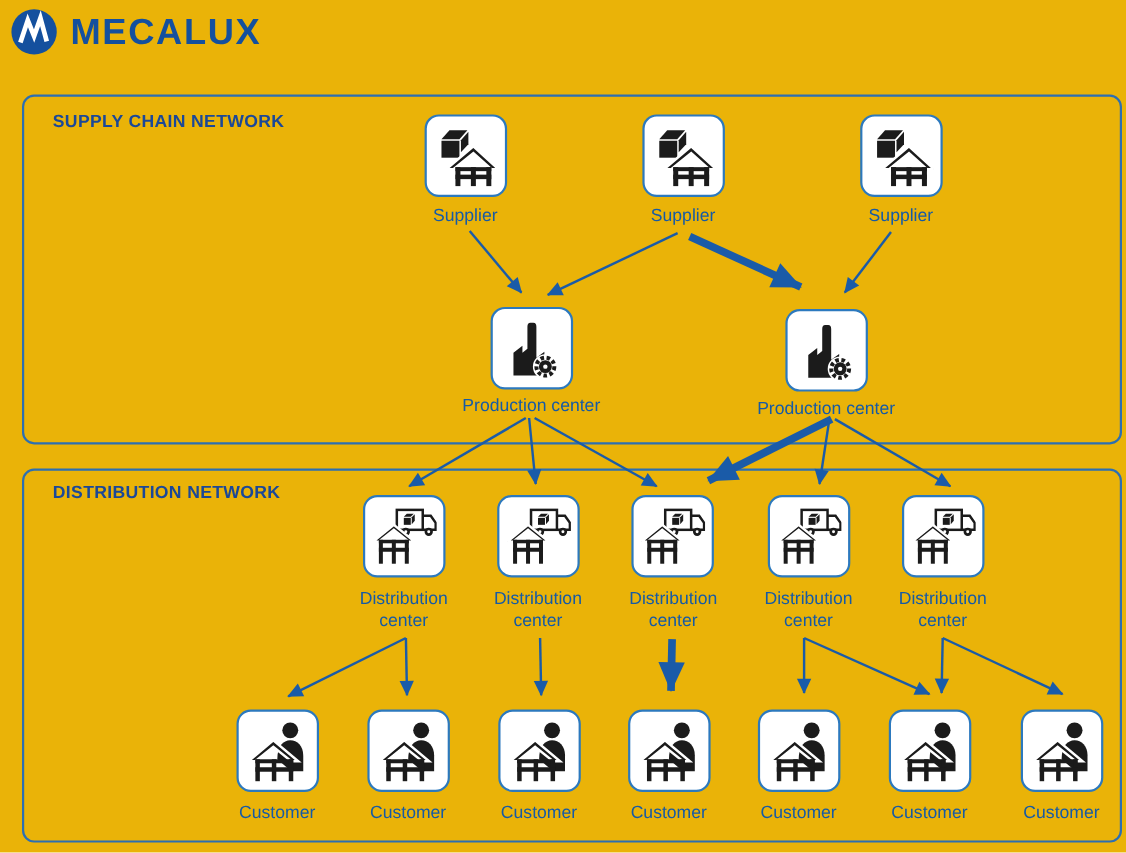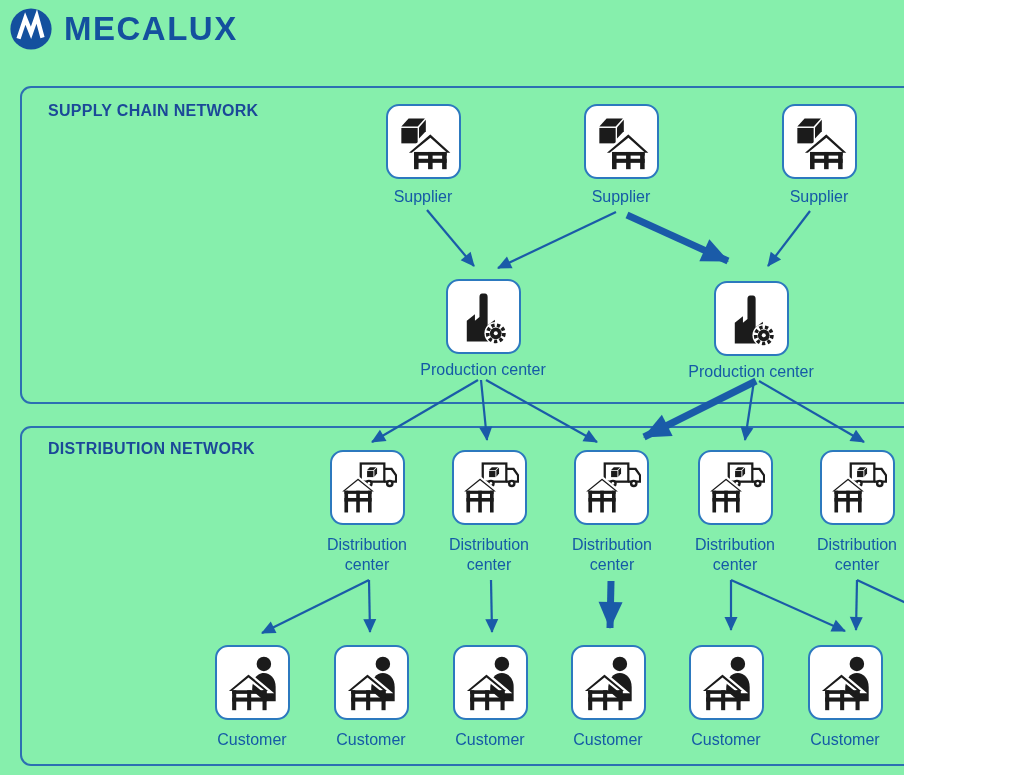--- a/index.html
+++ b/index.html
@@ -1,17 +1,17 @@
 <!DOCTYPE html>
 <html style="--brand: #14509e; --title: #1b4898; --label: #155aa6; --border: #2c79be; --panelBorder: #2c6fb2; --arrow: #1a5ba8; --icon: #1b1b1b; --bg: #ffffff;"><head>
 <meta charset="utf-8">
 <style>
   html,body{margin:0;padding:0;background:#fff;}
   body{font-family:"Liberation Sans","DejaVu Sans",sans-serif;}
-  .canvas{position:relative;width:904px;height:775px;background:#86efac;overflow:hidden;}
+  .canvas{position:relative;width:1024px;height:775px;background:#eab308;overflow:hidden;}
 
   
   .logo{position:absolute;left:8px;top:6px;display:flex;align-items:center;gap:10px;}
   .logo-text{font-size:33px;font-weight:bold;letter-spacing:1.5px;color:var(--brand,#14509e);line-height:46px;}
   .brandfill{fill:var(--brand,#14509e);}
   .sepstroke{stroke:var(--bg,#ffffff);}
   .bgfill{fill:var(--bg,#ffffff);}
 
   
   .panel{position:absolute;border:2px solid var(--panelBorder,#2c6fb2);border-radius:11px;background:transparent;}

